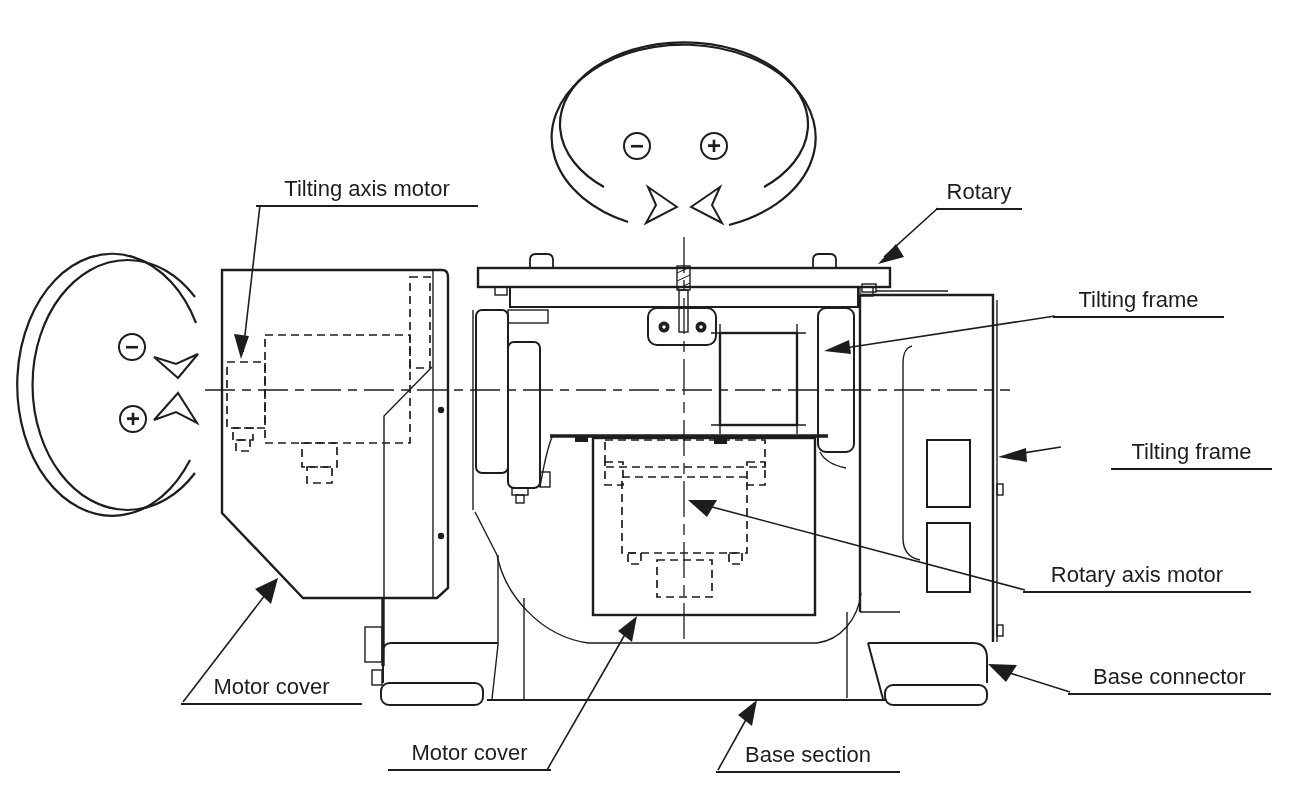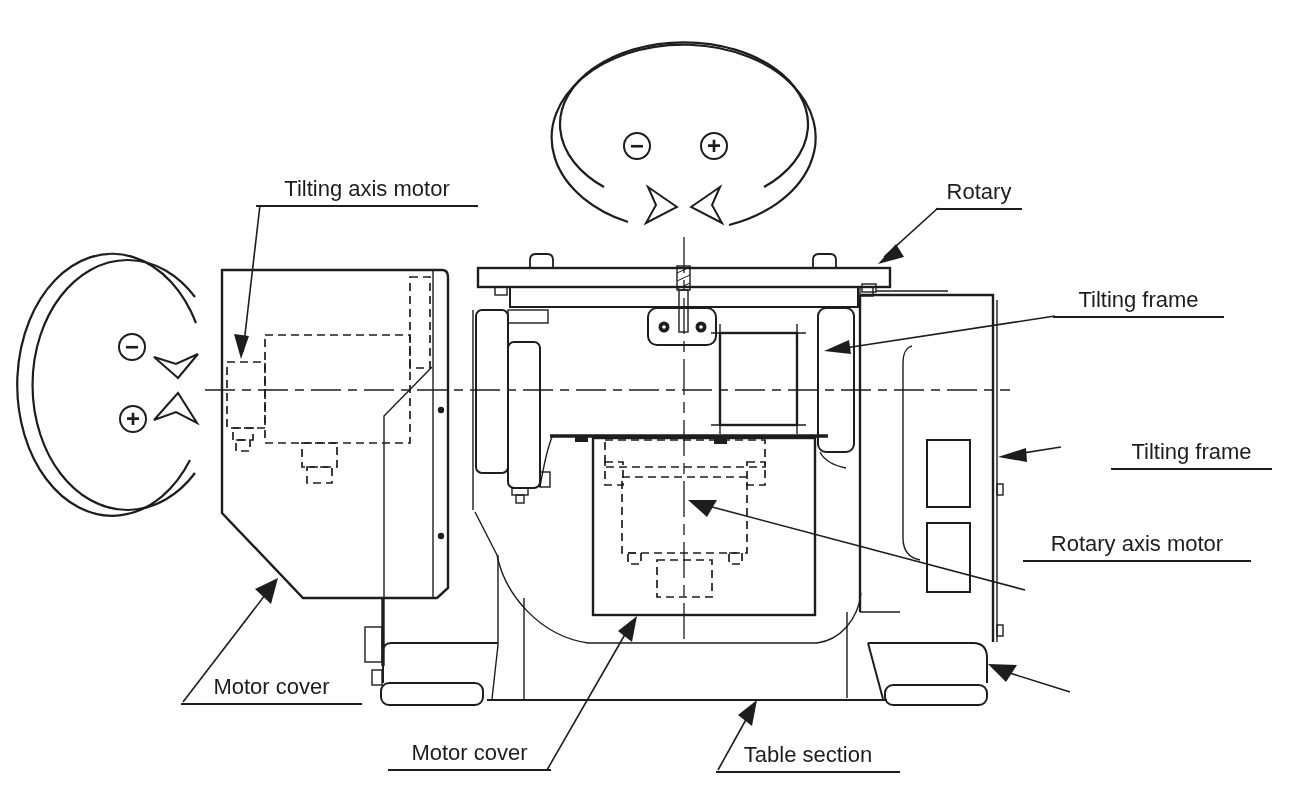--- a/index.html
+++ b/index.html
@@ -177,22 +177,23 @@
 </svg>
 
 <div class="label" style="left:256px;top:176px;width:218px;">Tilting axis motor</div>
 
 <div class="label" style="left:936px;top:179px;width:82px;">Rotary</div>
 
 <div class="label" style="left:1053px;top:287px;width:167px;">Tilting frame</div>
 
 <div class="label" style="left:1111px;top:419px;width:157px;margin-top:20px;">Tilting frame</div>
 
-<div class="label" style="left:1023px;top:531px;width:224px;">Rotary axis motor</div>
+<div class="label" style="left:1023px;top:562px;width:224px;">Rotary axis motor</div>
 
+<div class="label" style="left:1068px;top:664px;width:199px;">Base connector</div>
 
 <div class="label" style="left:181px;top:674px;width:177px;">Motor cover</div>
 
 <div class="label" style="left:388px;top:740px;width:159px;">Motor cover</div>
 
-<div class="label" style="left:716px;top:742px;width:180px;">Table section</div>
+<div class="label" style="left:716px;top:742px;width:180px;">Base section</div>
 
 </div>
 
 </body></html>

